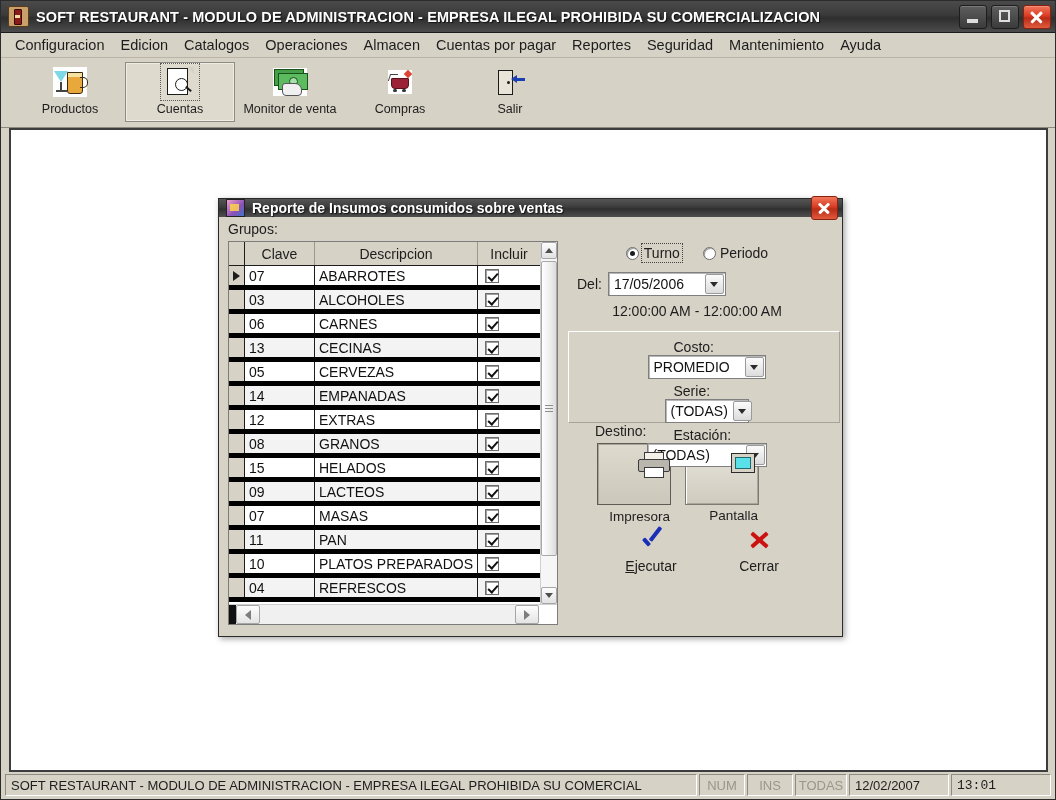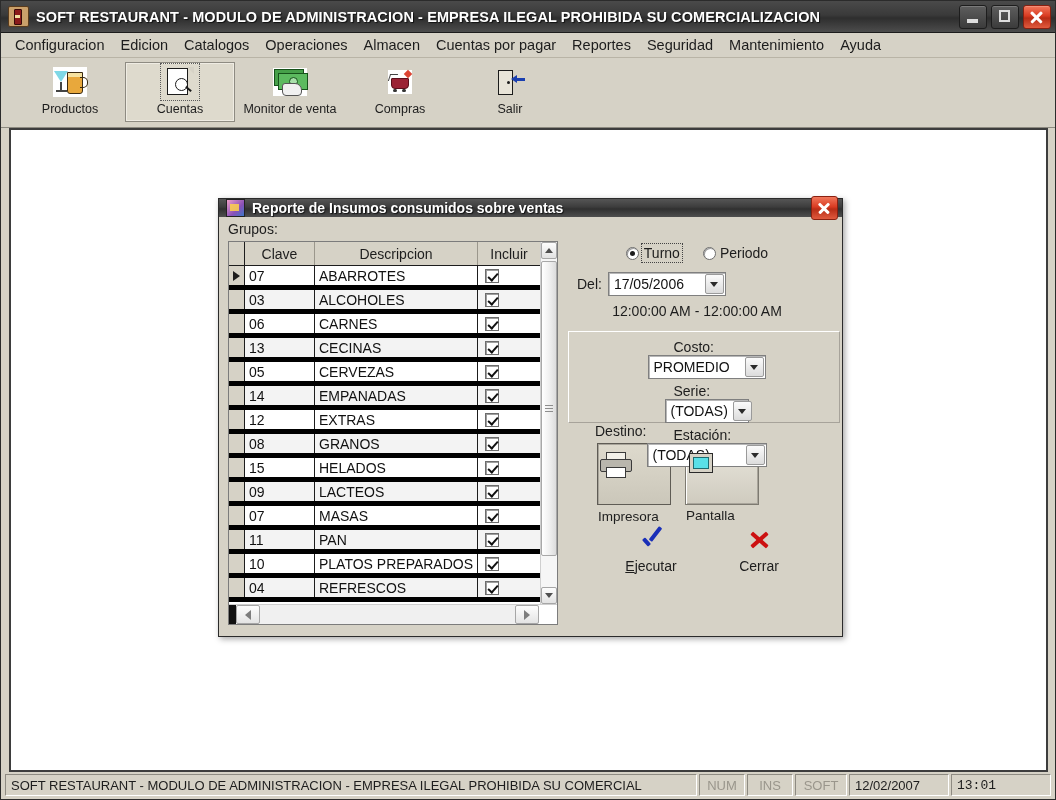--- a/index.html
+++ b/index.html
@@ -502,21 +502,21 @@
   .combo.estacion { width:120px; }
 
   .destino-lbl { margin-top:0; padding-left:28px; font-size:14px; color:#1d1d1d; }
   .dest-btns { display:flex; gap:14px; margin-top:4px; padding-left:30px; }
   .dest-btn {
     width:74px; height:62px;
     background: linear-gradient(to bottom,#e9e6dc,#cfcbbf);
     border:1px solid #7d7a71;
     box-shadow: inset 1px 1px 0 #ffffff, inset -1px -1px 0 #a9a59b;
     display:flex; flex-direction:column;
-    align-items:flex-start; justify-content:space-between;
+    align-items:flex-end; justify-content:space-between;
     box-sizing:border-box;
     padding:8px 0 5px 0;
     gap:32px;
   }
   .dest-btn.pressed {
     background: linear-gradient(to bottom,#dedacd,#cbc7ba);
     border:1px solid #5f5c55;
     box-shadow: inset 1px 1px 0 #a9a59b;
   }
   .dest-lbl{ font-size:13.5px; color:#1d1d1d; }
@@ -906,18 +906,18 @@
         </div>
       </div>
     </div>
 
   </div>
 
   <div class="statusbar">
     <div class="sb-panel sb-main">SOFT RESTAURANT  -  MODULO DE ADMINISTRACION - EMPRESA ILEGAL PROHIBIDA SU COMERCIAL</div>
     <div class="sb-panel sb-flag">NUM</div>
     <div class="sb-panel sb-flag">INS</div>
-    <div class="sb-panel sb-caps">SOFT</div>
+    <div class="sb-panel sb-caps">TODAS</div>
     <div class="sb-panel sb-date">12/02/2007</div>
     <div class="sb-panel sb-time">13:01</div>
   </div>
 
 </div>
 
 </body></html>

